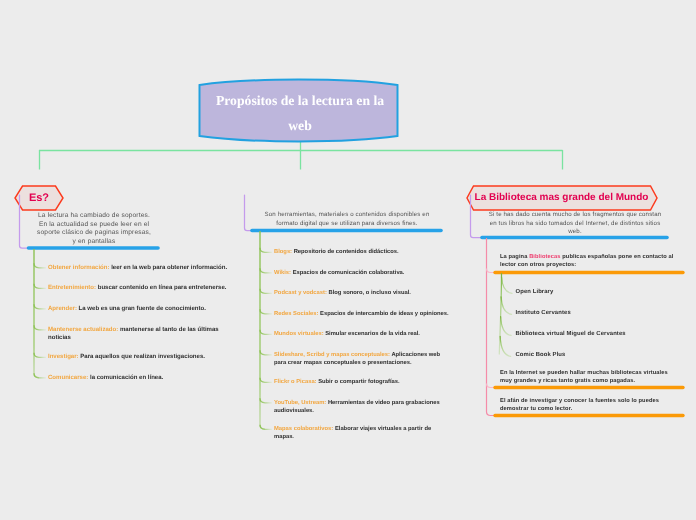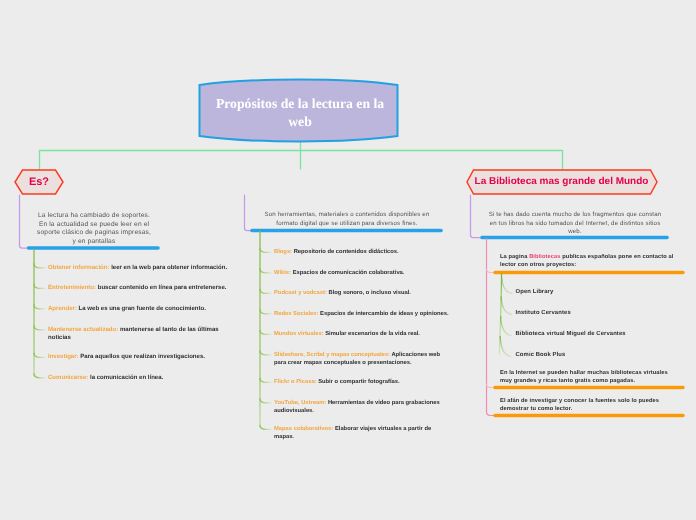--- a/index.html
+++ b/index.html
@@ -8,24 +8,24 @@
        -webkit-font-smoothing:antialiased;
        text-rendering:geometricPrecision;}
   #stage{position:absolute;left:0;top:0;width:696px;height:520px;}
   svg.wires{position:absolute;left:0;top:0;width:696px;height:520px;overflow:visible;}
 
   
   #root-node{position:absolute;left:195px;top:77px;width:210px;height:72px;}
   #root-node .root-label{position:absolute;left:4px;top:10.5px;width:202px;height:51px;
       display:flex;align-items:center;justify-content:center;text-align:center;
       color:#ffffff;font-family:"Liberation Serif",serif;font-weight:bold;font-size:13.7px;
-      line-height:18px;padding:0 8px;box-sizing:border-box;}
+      line-height:25px;padding:0 8px;box-sizing:border-box;}
 
   
-  .hexwrap{position:absolute;}
+  .hexwrap{position:absolute;margin-top:16px;}
   .hexwrap .hex-label{position:absolute;left:0;top:0;right:0;bottom:0;
       display:flex;align-items:center;justify-content:center;
       color:#e2004f;font-weight:bold;white-space:nowrap;}
 
   
   .desc{position:absolute;color:#545454;font-size:5.6px;line-height:8.2px;
         text-align:center;letter-spacing:0.15px;}
 
   .item{position:absolute;font-size:5.6px;line-height:8.2px;color:#2f2f2f;
         font-weight:bold;letter-spacing:0px;}

